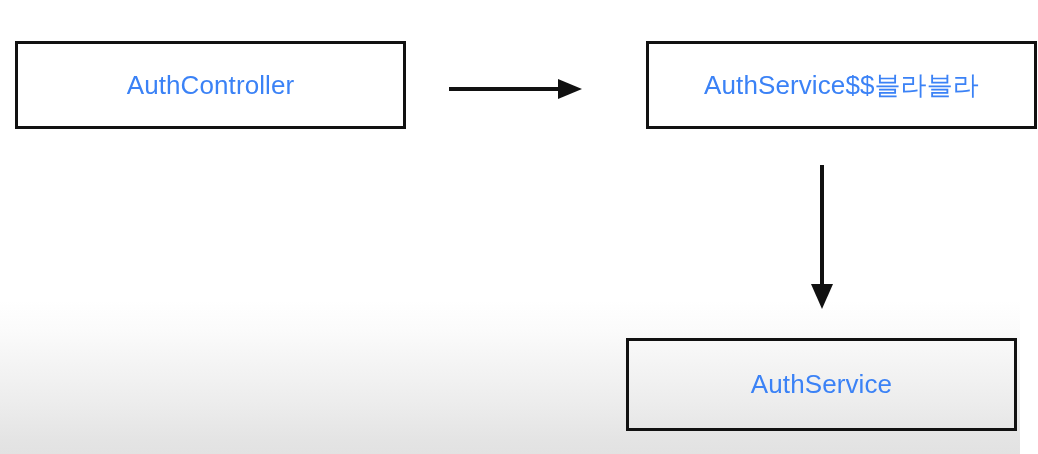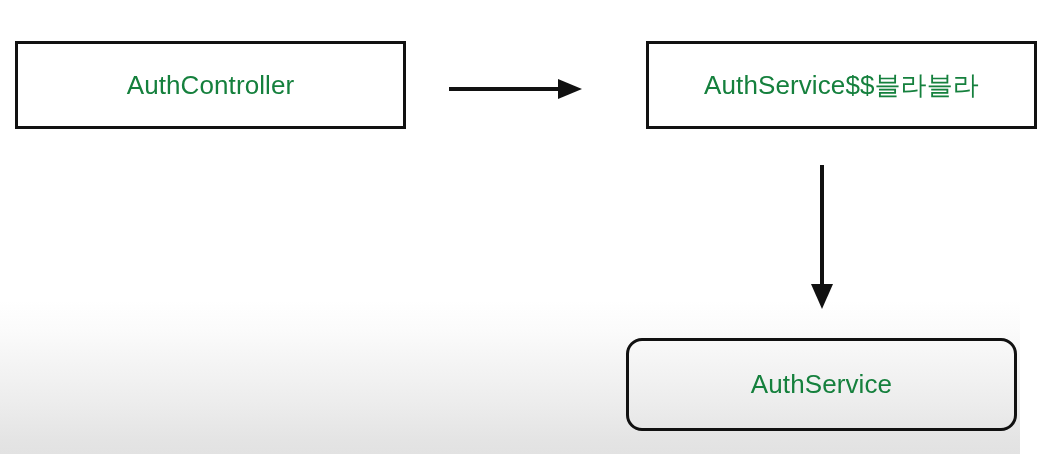--- a/index.html
+++ b/index.html
@@ -51,29 +51,29 @@
     pointer-events: none;
   }
 
   .node {
     position: absolute;
     box-sizing: border-box;
     border: 3px solid #111111;
     display: flex;
     align-items: center;
     justify-content: center;
-    color: #15803d;
+    color: #3b82f6;
     font-size: 26px;
     font-weight: 400;
     letter-spacing: 0.1px;
     white-space: nowrap;
   }
 
   .node-fill-white { background: #ffffff; }
-  .node-fill-none  { background: transparent; border-radius: 16px; }
+  .node-fill-none  { background: transparent; }
 
   #node-auth-controller {
     left: 15px;
     top: 41px;
     width: 391px;
     height: 88px;
   }
 
   #node-auth-service-proxy {
     left: 626px;

